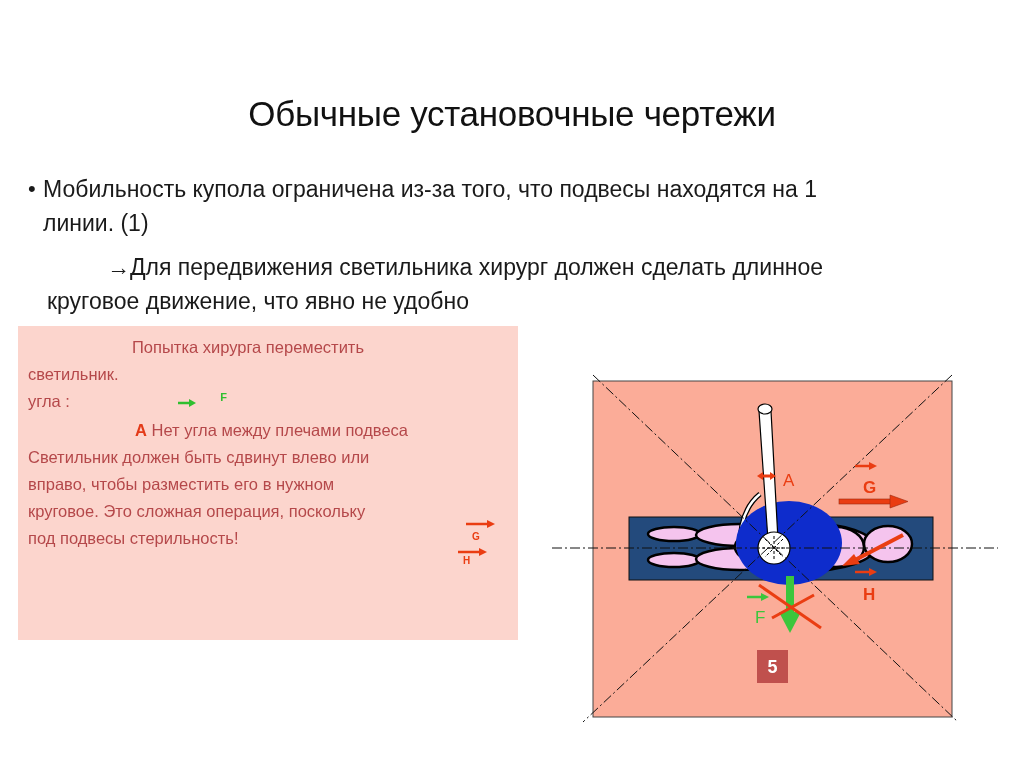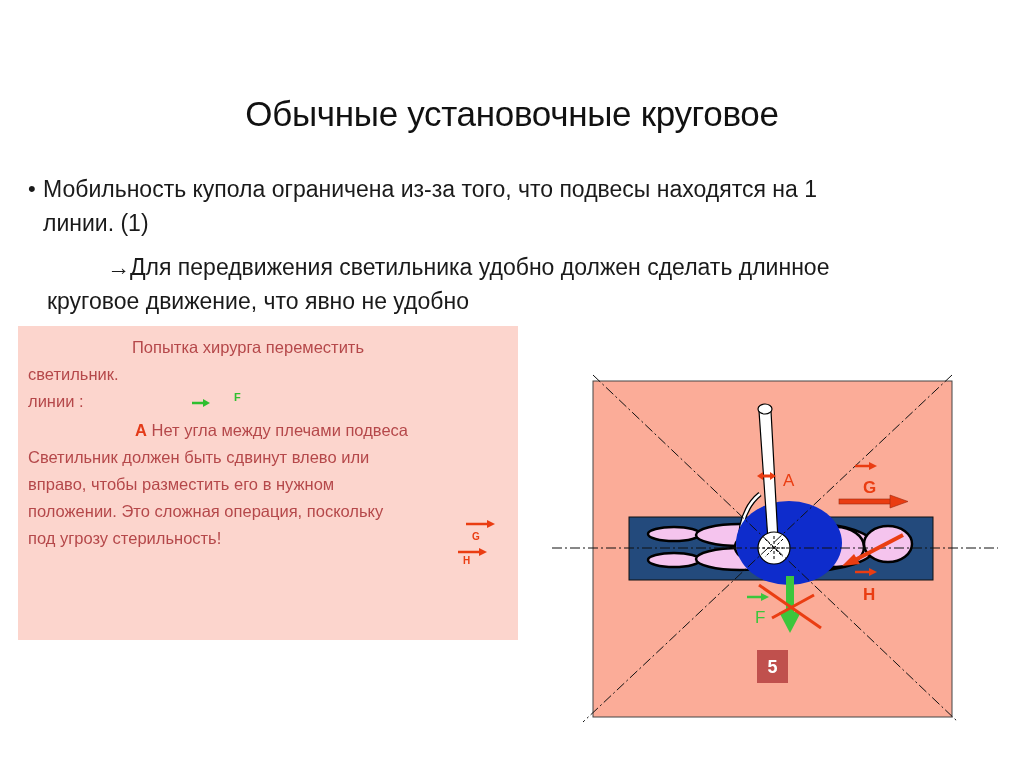--- a/index.html
+++ b/index.html
@@ -23,57 +23,57 @@
   .pink-text .line { white-space: nowrap; }
   .pink-text .a-label { color: #e33a18; font-weight: bold; }
   .mini-f { color: #2fbf2f; font-size: 11px; font-weight: bold; }
   .diagram { position: absolute; left: 550px; top: 360px; width: 460px; height: 400px; }
 </style>
 </head>
 <body>
 
 <div class="slide">
 
-  <div class="title">Обычные установочные круговое</div>
+  <div class="title">Обычные установочные чертежи</div>
 
   <div class="bullet-block">
     <span class="bullet-dot">•</span>
     <div class="bullet-text">
       <div>Мобильность купола ограничена из-за того, что подвесы находятся на 1</div>
       <div>линии. (1)</div>
     </div>
   </div>
 
   <div class="sub-text">
-    <div><span class="indent"></span><span>→</span><span>Для передвижения светильника удобно должен сделать длинное</span></div>
+    <div><span class="indent"></span><span>→</span><span>Для передвижения светильника хирург должен сделать длинное</span></div>
     <div>круговое движение, что явно не удобно</div>
   </div>
 
   <div class="pinkbox">
     <div class="pink-text">
       <div class="line" style="padding-left:104px">Попытка хирурга переместить</div>
       <div class="line">светильник.</div>
       <div class="line">
-        <span>линии :</span>
+        <span>угла :</span>
         <span style="display:inline-block;width:98px"></span>
         <svg width="20" height="10" style="vertical-align:middle">
           <line x1="1" y1="5" x2="13" y2="5" stroke="#2fbf2f" stroke-width="2.5"></line>
           <polygon points="12,1 19,5 12,9" fill="#2fbf2f"></polygon>
         </svg>
         <span style="display:inline-block;width:14px"></span>
         <span class="mini-f" style="position:relative;top:-6px">F</span>
       </div>
       <div class="line" style="padding-left:107px">
         <span class="a-label">A</span>
         <span>Нет угла между плечами подвеса</span>
       </div>
       <div class="line">Светильник должен быть сдвинут влево или</div>
       <div class="line">вправо, чтобы разместить его в нужном</div>
-      <div class="line">положении. Это сложная операция, поскольку</div>
-      <div class="line">под угрозу стерильность!</div>
+      <div class="line">круговое. Это сложная операция, поскольку</div>
+      <div class="line">под подвесы стерильность!</div>
     </div>
 
     <svg style="position:absolute;left:440px;top:190px" width="40" height="50">
       <line x1="8" y1="8" x2="30" y2="8" stroke="#ea3d12" stroke-width="2.5"></line>
       <polygon points="29,4 37,8 29,12" fill="#ea3d12"></polygon>
       <text x="14" y="24" font-size="10" font-weight="bold" fill="#ea3d12" font-family="Liberation Sans, sans-serif">G</text>
       <line x1="0" y1="36" x2="22" y2="36" stroke="#ea3d12" stroke-width="2.5"></line>
       <polygon points="21,32 29,36 21,40" fill="#ea3d12"></polygon>
       <text x="5" y="48" font-size="10" font-weight="bold" fill="#ea3d12" font-family="Liberation Sans, sans-serif">H</text>
     </svg>

